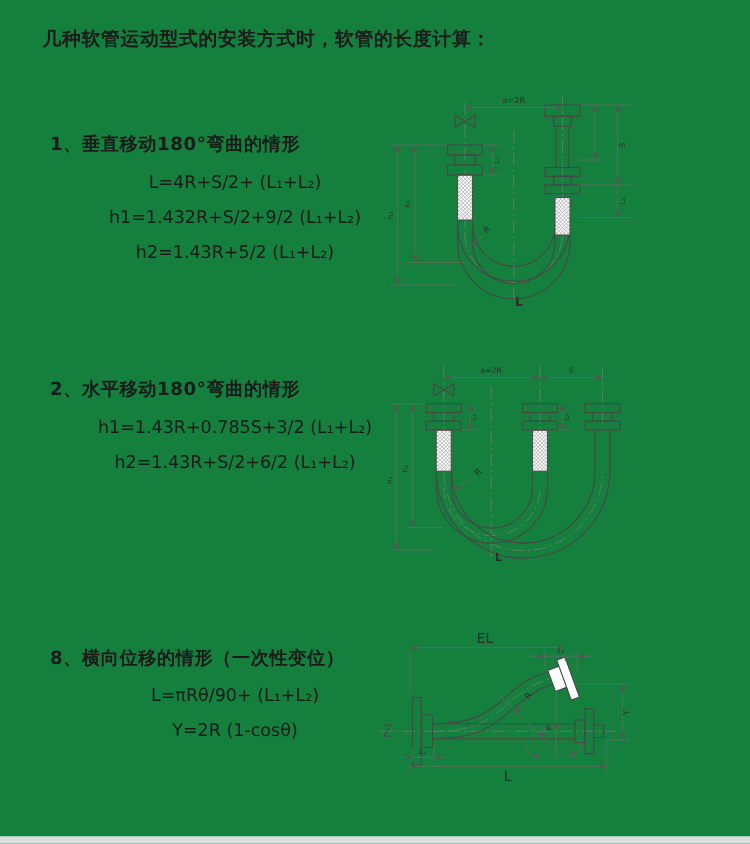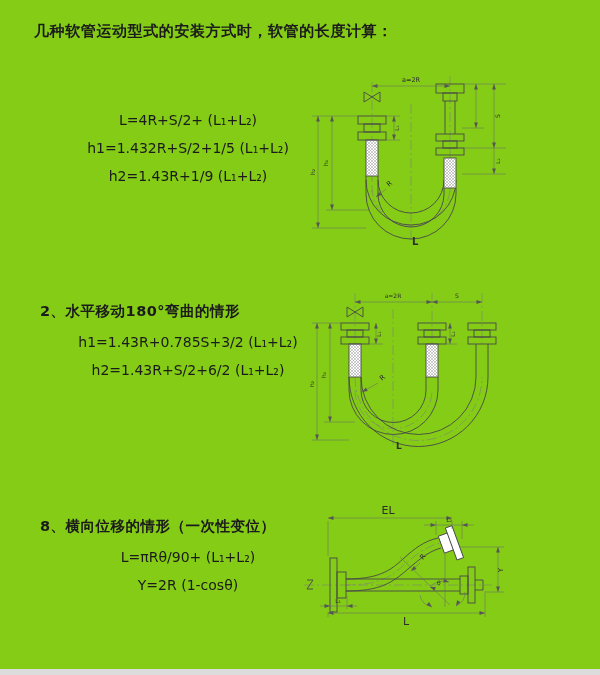--- a/index.html
+++ b/index.html
@@ -1,16 +1,16 @@
 <!DOCTYPE html>
 <html><head>
 <meta charset="utf-8">
 <style>
   html,body{margin:0;padding:0;background:#ffffff;}
-  .page{position:relative;width:600px;height:675px;background:#84cc16;overflow:hidden;
+  .page{position:relative;width:600px;height:675px;background:#15803d;overflow:hidden;
         font-family:"DejaVu Sans","Liberation Sans",sans-serif;color:#1b1b1b;}
   .title{position:absolute;left:34px;top:22px;font-size:15px;font-weight:600;
          letter-spacing:.6px;white-space:nowrap;}
   .sec{position:absolute;left:40px;width:275px;}
   .sec1{top:106px}.sec2{top:302px}.sec3{top:517px}
   .sec-heading{font-size:14.5px;font-weight:600;letter-spacing:.5px;margin-bottom:7px;white-space:nowrap;}
   .formula{font-size:14px;font-weight:400;padding-left:21px;line-height:28px;white-space:nowrap;text-align:center;}
   svg.diag{position:absolute;display:block;}
   .d1{left:310px;top:70px}.d2{left:310px;top:285px}.d3{left:300px;top:495px}
   .ln{stroke:#474747;stroke-width:.9;}
@@ -24,23 +24,24 @@
   .edge{position:absolute;left:0;top:669px;width:600px;height:6px;background:#dcdcdc;}
 </style>
 </head>
 <body>
 
 <div class="page">
 
   <div class="title">几种软管运动型式的安装方式时，软管的长度计算：</div>
 
   <section class="sec sec1">
+    <div class="sec-heading">1、垂直移动180°弯曲的情形</div>
     <div class="formula">L=4R+S/2+ (L₁+L₂)</div>
-    <div class="formula">h1=1.432R+S/2+1/5 (L₁+L₂)</div>
-    <div class="formula">h2=1.43R+1/9 (L₁+L₂)</div>
+    <div class="formula">h1=1.432R+S/2+9/2 (L₁+L₂)</div>
+    <div class="formula">h2=1.43R+5/2 (L₁+L₂)</div>
   </section>
 
   <section class="sec sec2">
     <div class="sec-heading">2、水平移动180°弯曲的情形</div>
     <div class="formula">h1=1.43R+0.785S+3/2 (L₁+L₂)</div>
     <div class="formula">h2=1.43R+S/2+6/2 (L₁+L₂)</div>
   </section>
 
   <section class="sec sec3">
     <div class="sec-heading">8、横向位移的情形（一次性变位）</div>

